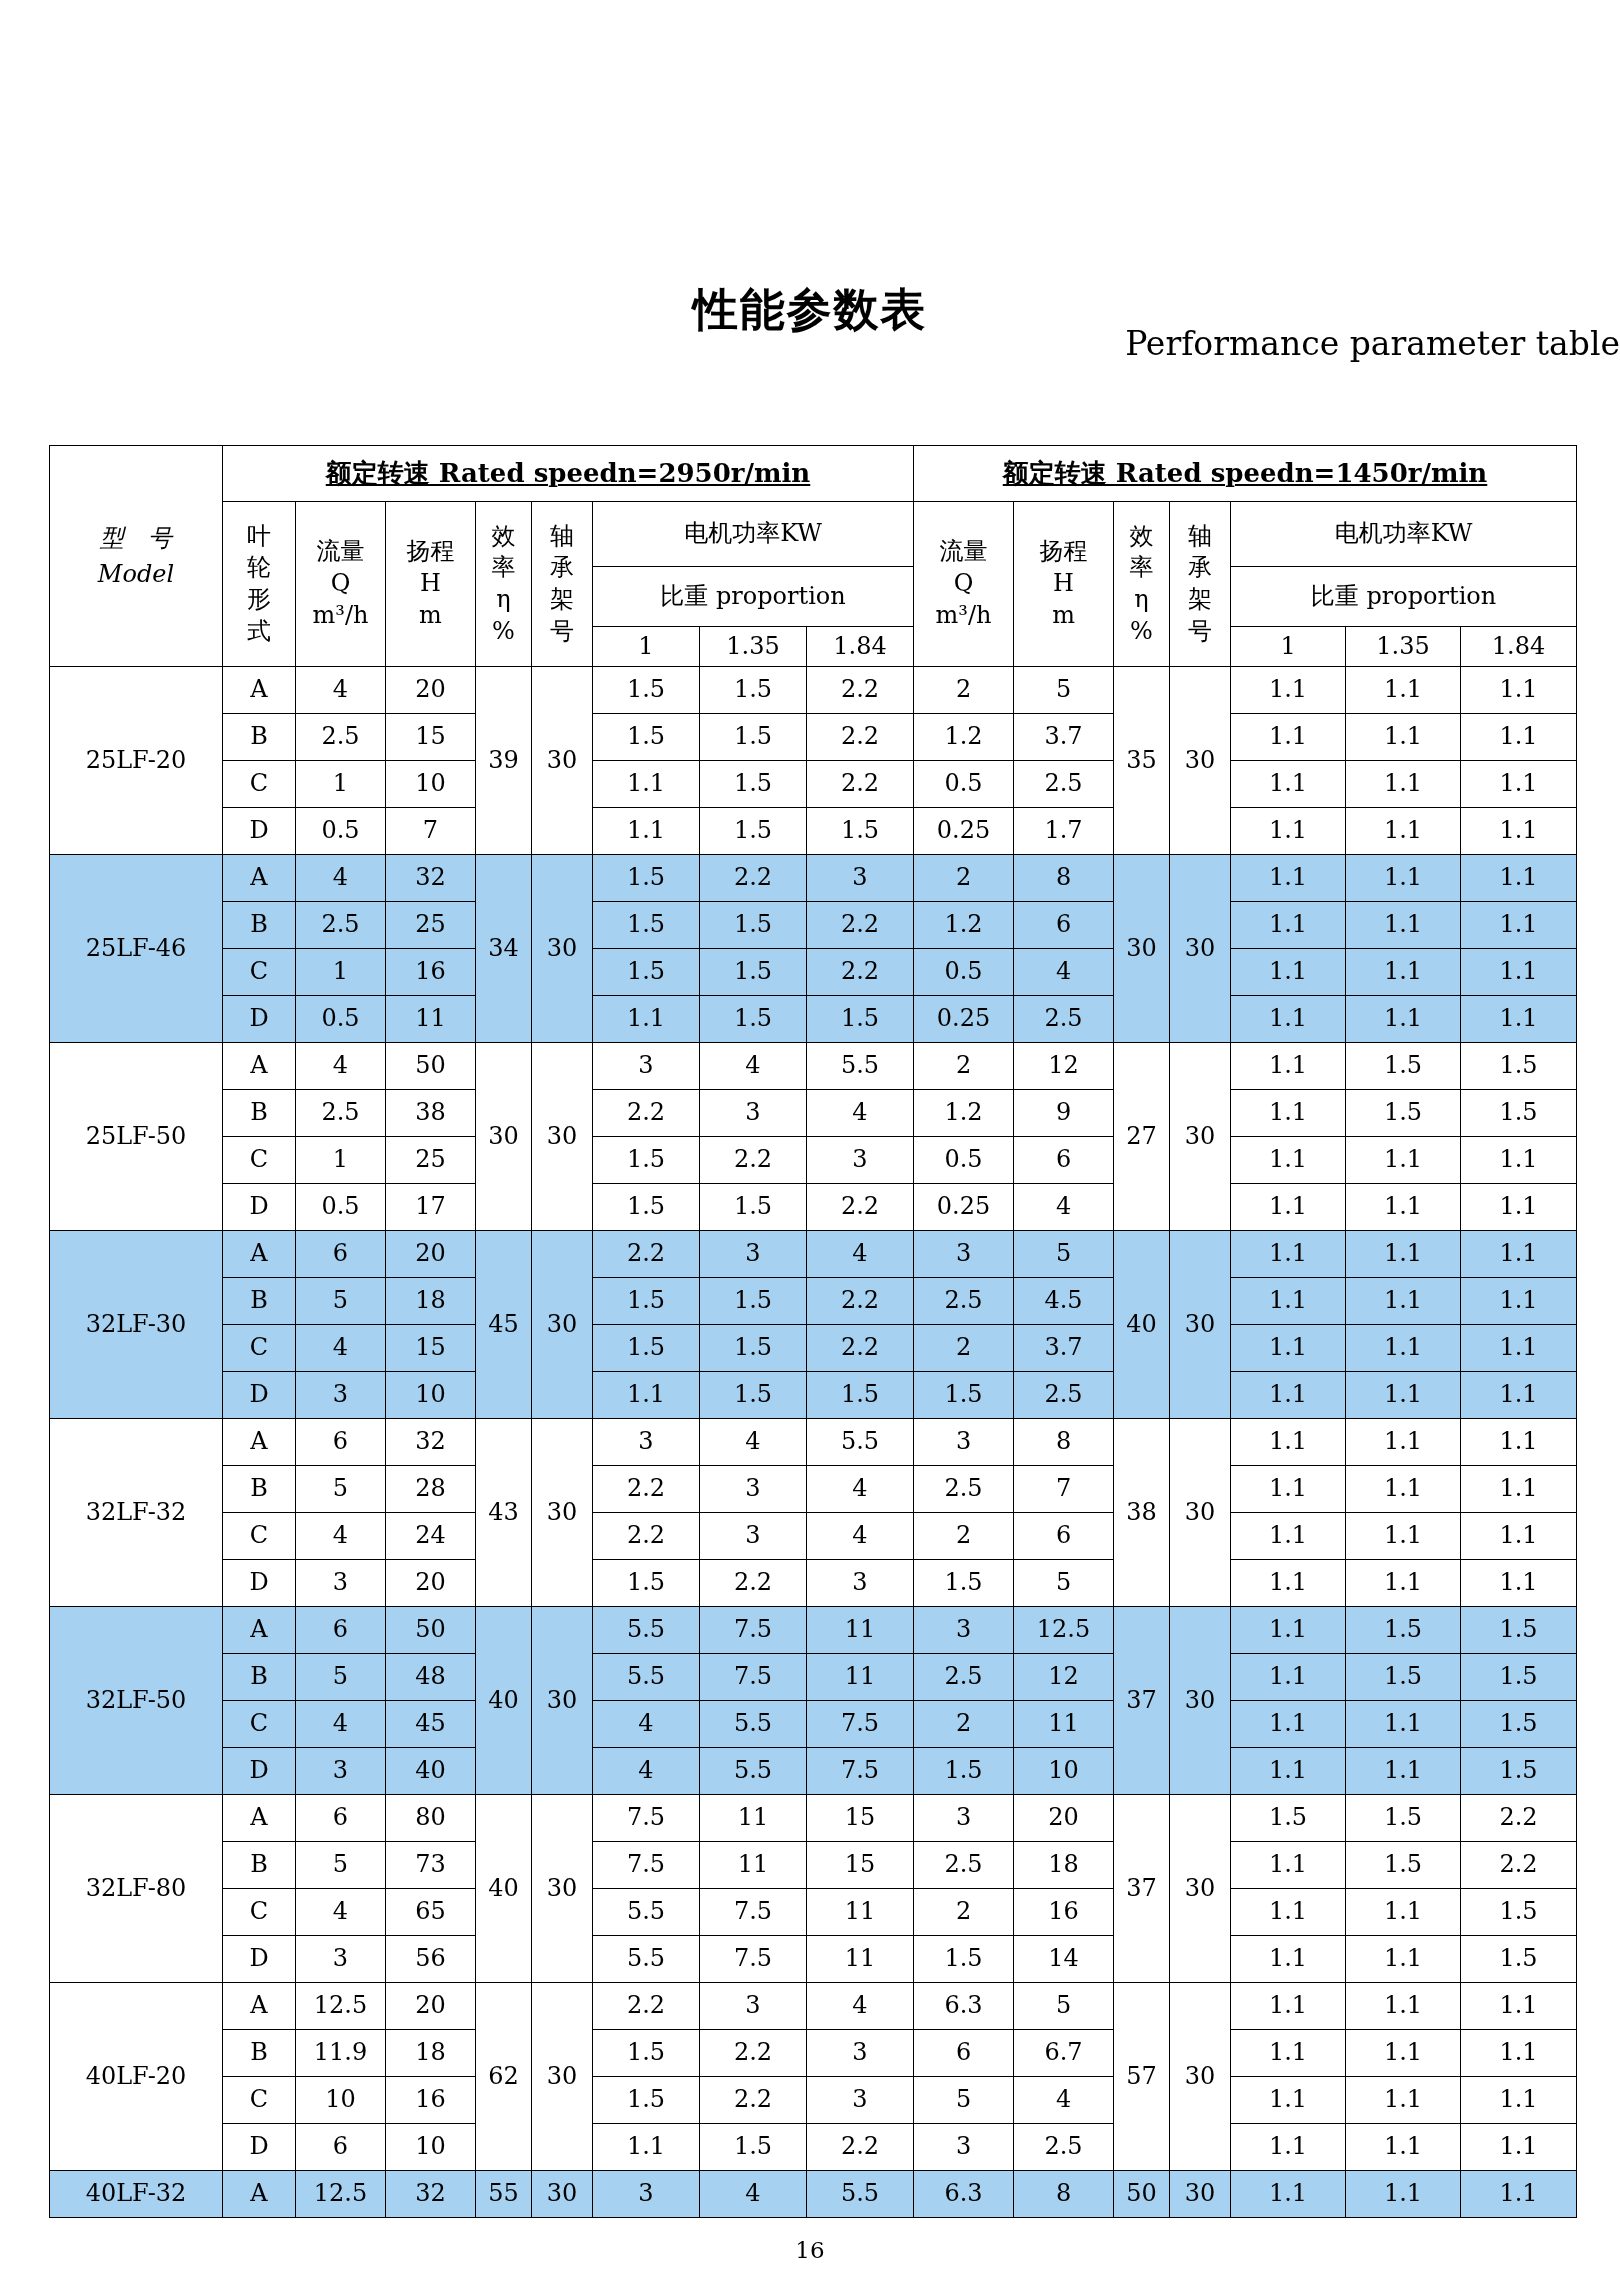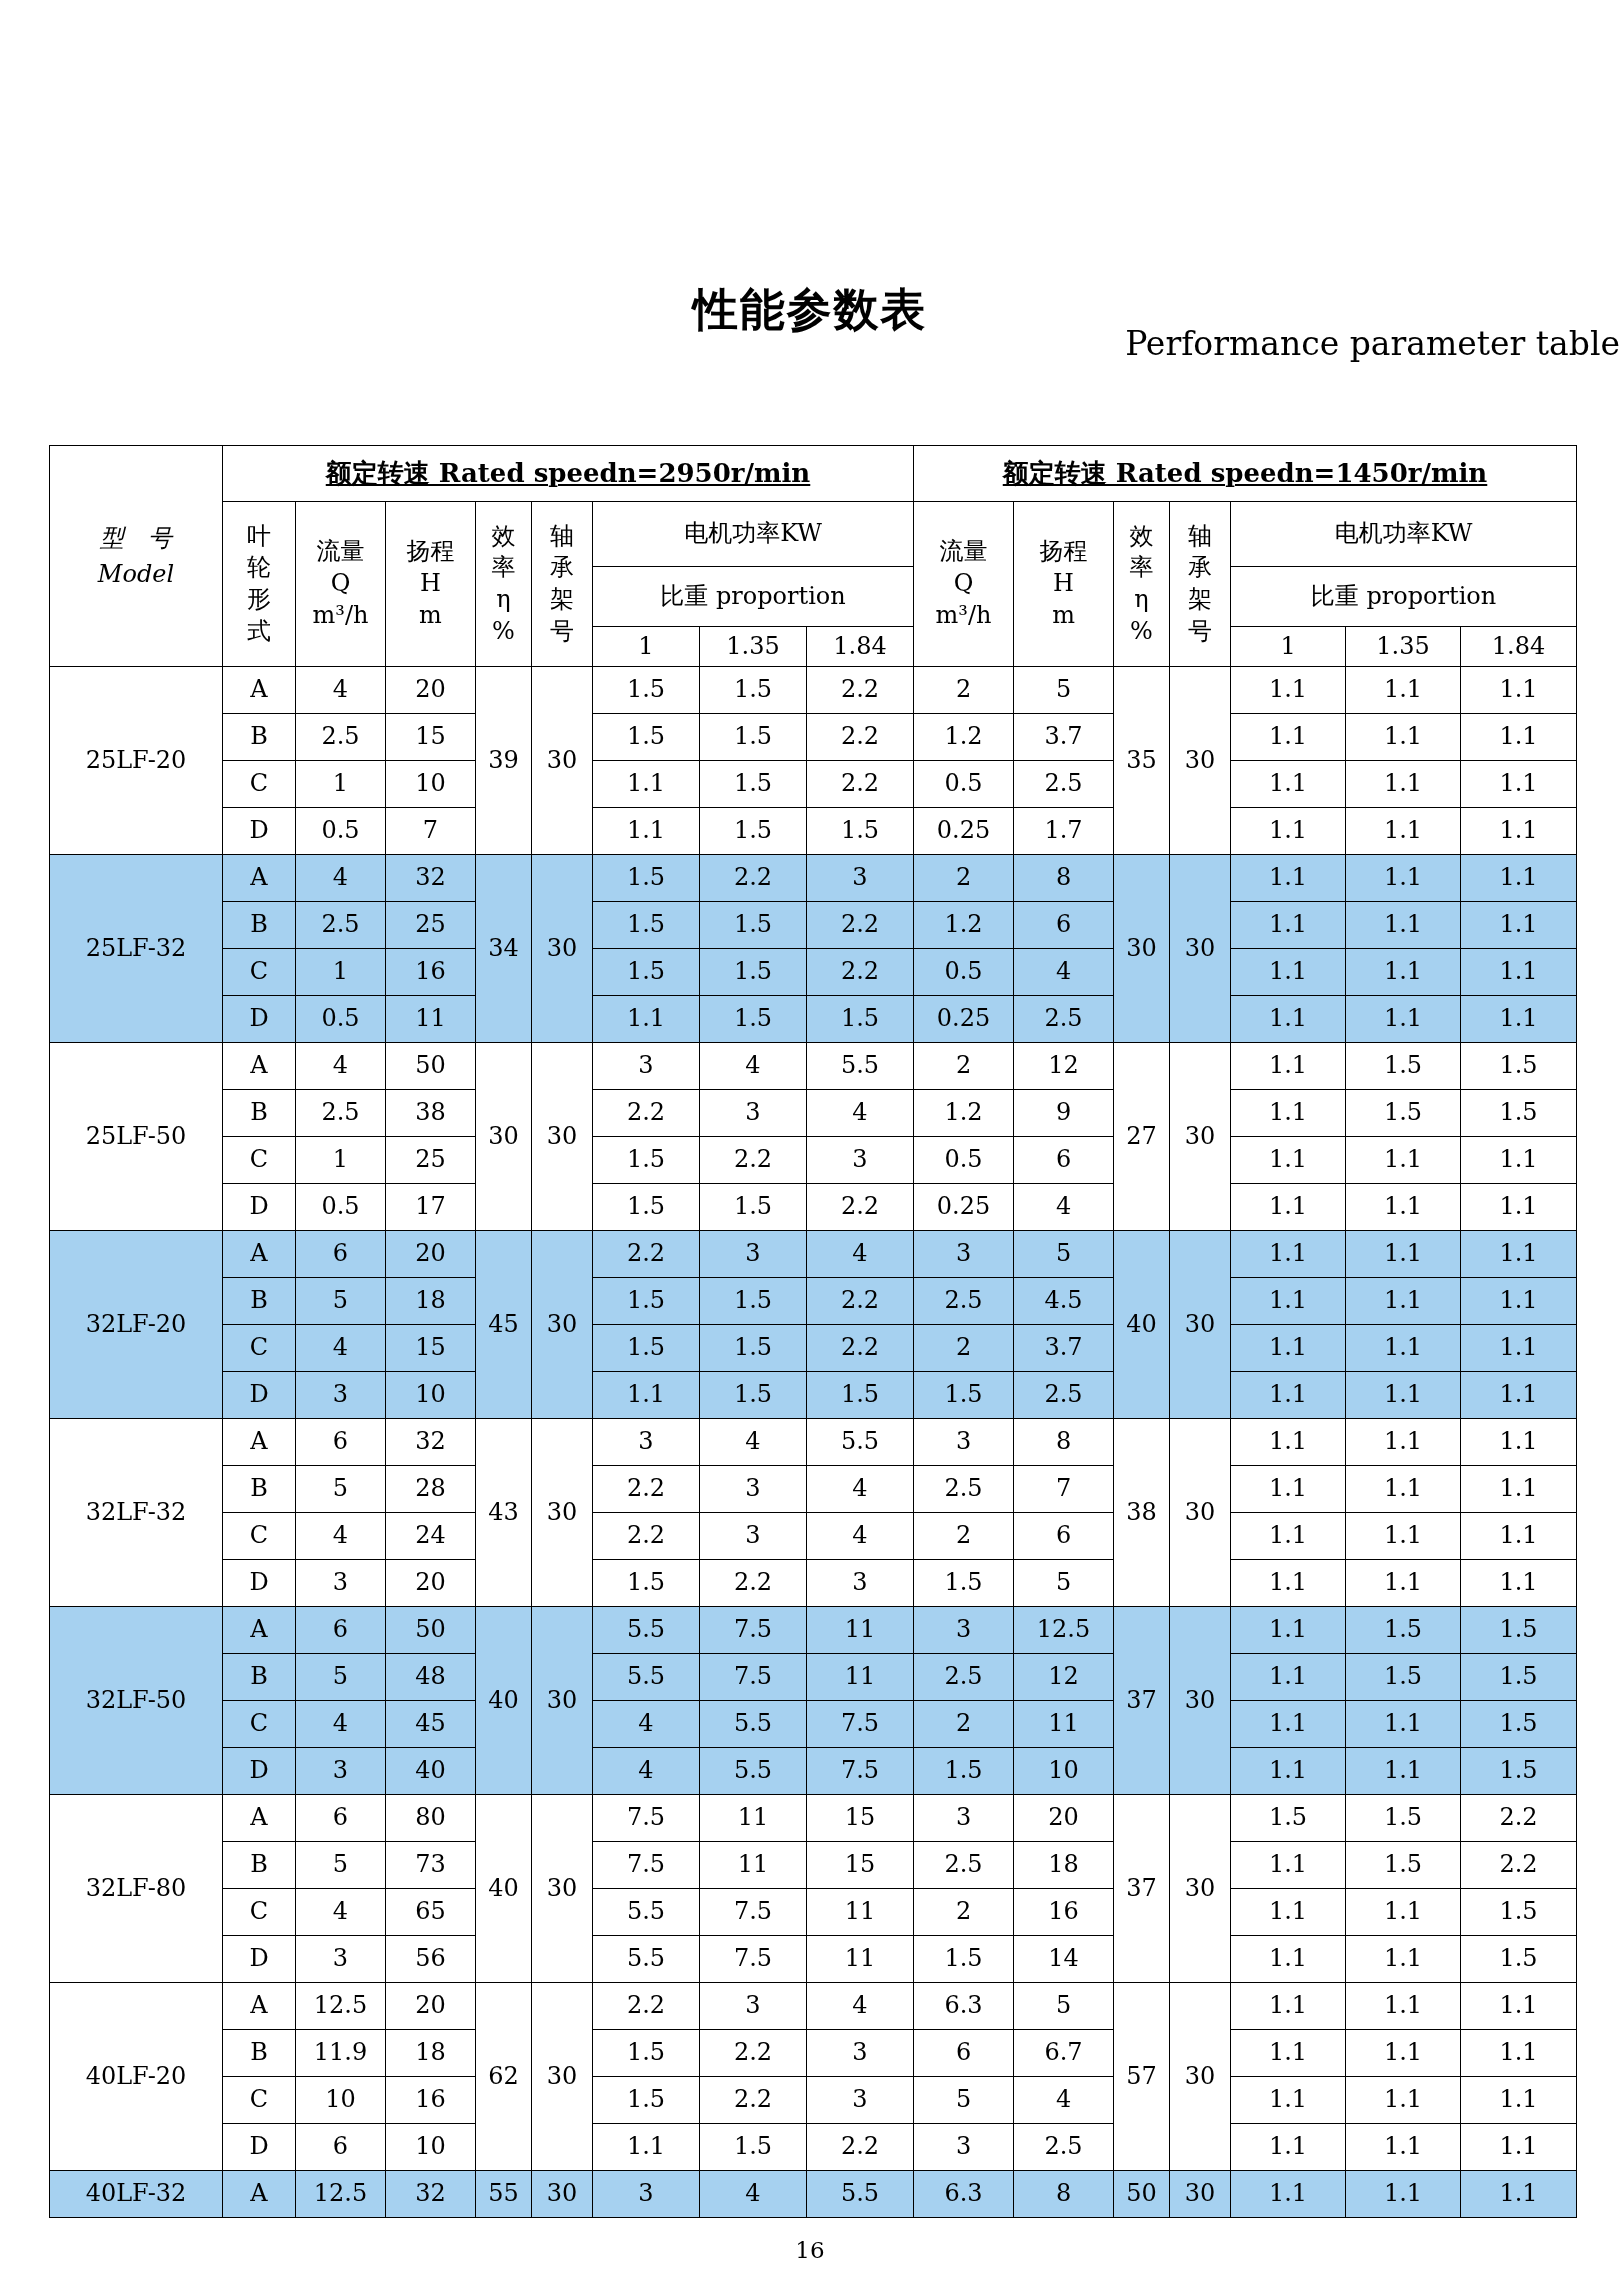--- a/index.html
+++ b/index.html
@@ -193,21 +193,21 @@
         <td>1.1</td>
         <td>1.5</td>
         <td>1.5</td>
         <td>0.25</td>
         <td>1.7</td>
         <td>1.1</td>
         <td>1.1</td>
         <td>1.1</td>
       </tr>
       <tr class="hl group-start">
-        <td rowspan="4">25LF-32</td>
+        <td rowspan="4">25LF-46</td>
         <td>A</td>
         <td>4</td>
         <td>32</td>
         <td rowspan="4">34</td>
         <td rowspan="4">30</td>
         <td>1.5</td>
         <td>2.2</td>
         <td>3</td>
         <td>2</td>
         <td>8</td>
@@ -307,21 +307,21 @@
         <td>1.5</td>
         <td>1.5</td>
         <td>2.2</td>
         <td>0.25</td>
         <td>4</td>
         <td>1.1</td>
         <td>1.1</td>
         <td>1.1</td>
       </tr>
       <tr class="hl group-start">
-        <td rowspan="4">32LF-20</td>
+        <td rowspan="4">32LF-30</td>
         <td>A</td>
         <td>6</td>
         <td>20</td>
         <td rowspan="4">45</td>
         <td rowspan="4">30</td>
         <td>2.2</td>
         <td>3</td>
         <td>4</td>
         <td>3</td>
         <td>5</td>

